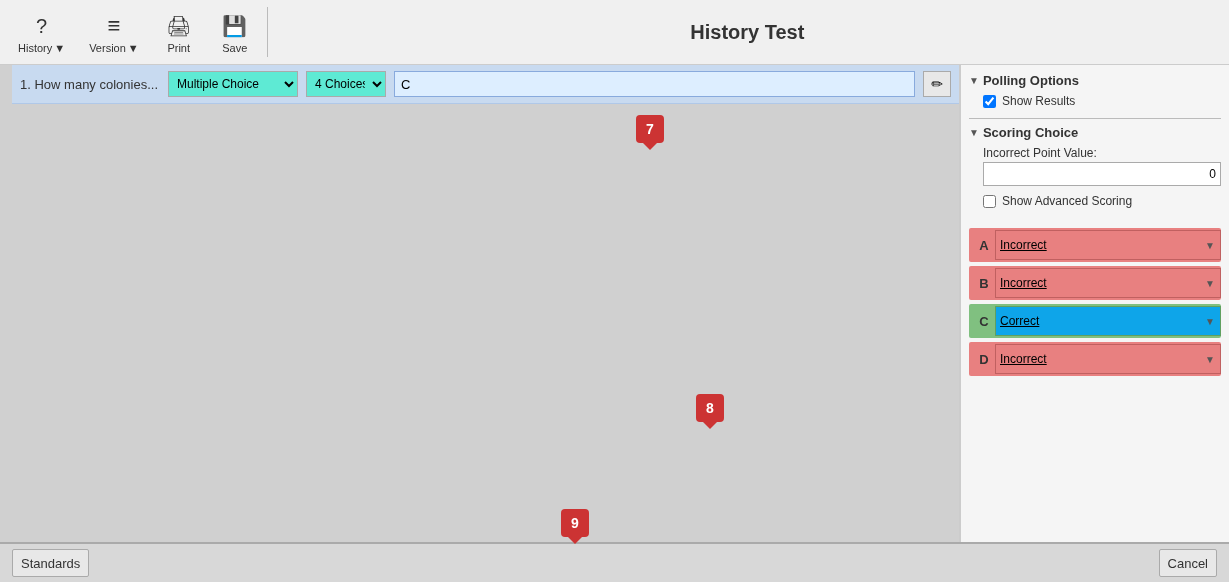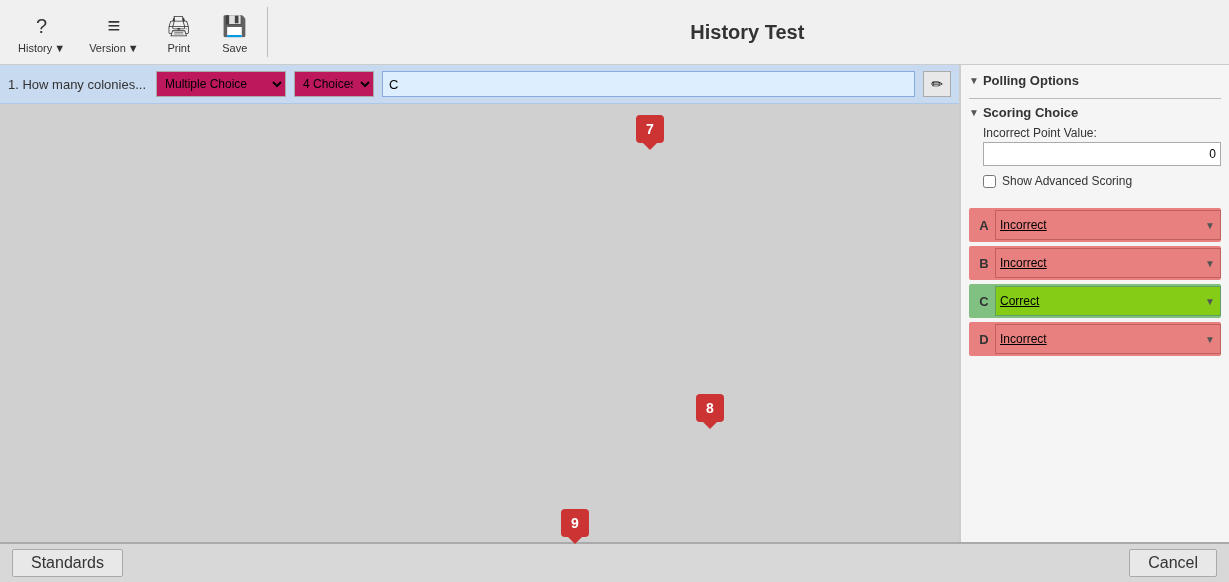--- a/index.html
+++ b/index.html
@@ -71,21 +71,21 @@
       gap: 8px;
     }
     .question-text {
       min-width: 140px;
       color: #333;
       font-size: 13px;
     }
     .select-box {
       height: 26px;
       border: 1px solid #aaa;
-      background: #be185d;
+      background: #5eead4;
       font-size: 12px;
       padding: 2px 4px;
       cursor: pointer;
     }
     .question-type-select { width: 130px; }
     .choices-select { width: 80px; }
     .answer-input {
       flex: 1;
       height: 26px;
       border: 1px solid #88aadd;
@@ -213,25 +213,25 @@
       display: flex;
       align-items: center;
       justify-content: space-between;
       background: #d8d8d8;
       border-top: 2px solid #aaa;
       height: 40px;
       padding: 0 12px;
     }
     .bottom-btn {
       height: 28px;
-      padding: 0 18px;
+      padding: 0 8px;
       border: 1px solid #aaa;
       background: #e8e8e8;
       cursor: pointer;
-      font-size: 16px;
+      font-size: 13px;
       color: #333;
       border-radius: 2px;
     }
     .save-close-btn {
       background: linear-gradient(to bottom, #a8d8f0, #78b8e8);
       border: 1px solid #5599cc;
       color: #222;
       font-weight: bold;
     }
 
@@ -256,20 +256,21 @@
       border-top-color: #cc3333;
       bottom: -14px;
       left: 50%;
       transform: translateX(-50%);
     }
 
     
     .annotation-container {
       position: relative;
       flex: 1;
+      padding-left: 12px;
     }
     .annotation-7 {
       position: absolute;
       top: 50px;
       right: 295px;
       z-index: 10;
     }
     .annotation-8 {
       position: absolute;
       bottom: 120px;
@@ -369,20 +370,24 @@
     </div>
   </div>
 
   <div class="right-panel">
 
     <div class="polling-section">
       <div class="section-header">
         <span class="section-arrow">▼</span>
         <span>Polling Options</span>
       </div>
+      <div class="checkbox-row">
+        <input type="checkbox" checked="" id="showResults" style="">
+        <label for="showResults" class="label-text">Show Results</label>
+      </div>
     </div>
 
     <div class="divider-line"></div>
 
     <div class="scoring-section">
       <div class="section-header">
         <span class="section-arrow">▼</span>
         <span>Scoring Choice</span>
       </div>
 
@@ -403,21 +408,21 @@
     <div class="choice-scoring-item" style="background: rgb(232, 128, 128); border-radius: 2px; padding-left: 4px; margin-bottom: 4px;">
           <span class="choice-label">A</span>
           <div class="choice-select-wrapper"><select class="choice-select" style="background: rgb(232, 128, 128); border: 1px solid rgb(192, 96, 96); width: 100%;"><option>Correct</option><option selected="">Incorrect</option></select></div>
         </div>
         <div class="choice-scoring-item" style="background: rgb(232, 128, 128); border-radius: 2px; padding-left: 4px; margin-bottom: 4px;">
           <span class="choice-label">B</span>
           <div class="choice-select-wrapper"><select class="choice-select" style="background: rgb(232, 128, 128); border: 1px solid rgb(192, 96, 96); width: 100%;"><option>Correct</option><option selected="">Incorrect</option></select></div>
         </div>
         <div class="choice-scoring-item" style="background: rgb(128, 192, 128); border-radius: 2px; padding-left: 4px; margin-bottom: 4px;">
           <span class="choice-label">C</span>
-          <div class="choice-select-wrapper"><select class="choice-select" style="background: #84cc16; border: 1px solid rgb(96, 160, 96); width: 100%;"><option>Correct</option><option>Incorrect</option></select></div>
+          <div class="choice-select-wrapper"><select class="choice-select" style="background: #0ea5e9; border: 1px solid rgb(96, 160, 96); width: 100%;"><option>Correct</option><option>Incorrect</option></select></div>
         </div>
         <div class="choice-scoring-item" style="background: rgb(232, 128, 128); border-radius: 2px; padding-left: 4px; margin-bottom: 4px;">
           <span class="choice-label">D</span>
           <div class="choice-select-wrapper"><select class="choice-select" style="background: rgb(232, 128, 128); border: 1px solid rgb(192, 96, 96); width: 100%;"><option>Correct</option><option selected="">Incorrect</option></select></div>
         </div>
       </div>
   </div>
 </div>
 
 <div class="bottom-bar">

